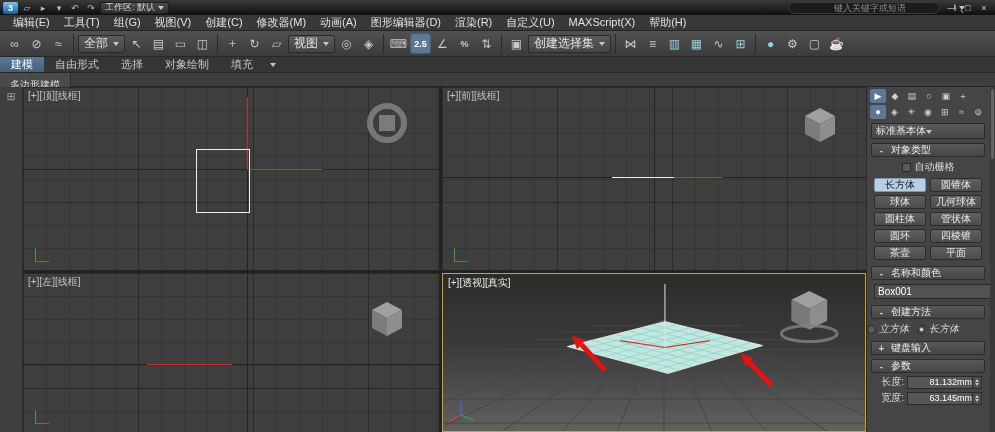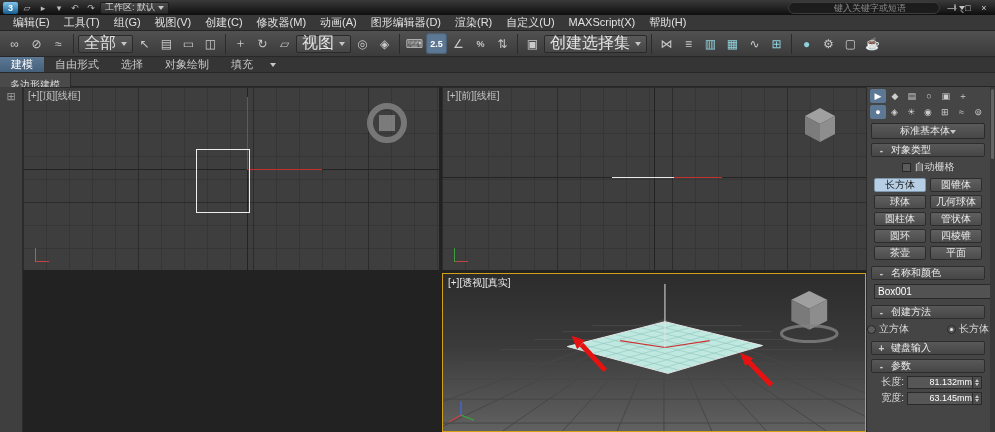--- a/index.html
+++ b/index.html
@@ -44,21 +44,21 @@
   .toolbar { height:26px; background:linear-gradient(#515151,#3b3b3b);
     border-bottom:1px solid #272727; display:flex; align-items:center; padding:0 4px; gap:1px; }
   .tbn { width:21px; height:21px; border-radius:2px; display:flex; align-items:center;
     justify-content:center; font-size:12px; color:#c9c9c9; }
   .tbn.small-txt { font-size:9px; font-weight:bold; }
   .tbn.active { background:#5d7894; color:#fff; box-shadow:inset 0 0 2px #222; }
   .tbn.teal { color:#8fd2de; }
   .sep { width:1px; height:20px; background:#2b2b2b; margin:0 3px; }
   .dd { height:18px; background:linear-gradient(#5a5a5a,#454545); border:1px solid #292929;
     border-radius:2px; display:flex; align-items:center; gap:5px; padding:0 5px;
-    font-size:16px; color:#e3e3e3; }
+    font-size:12px; color:#e3e3e3; }
   .arr { width:0; height:0; border:3px solid transparent; border-top:4px solid #c6c6c6; margin-top:4px; }
 
   
   .rtabs { height:16px; background:#353535; border-bottom:1px solid #282828;
     display:flex; align-items:stretch; font-size:11px; color:#c9c9c9; }
   .rtab { padding:0 11px; display:flex; align-items:center; }
   .rtab.active { background:linear-gradient(#5d7894,#44607b); color:#fff; }
   .rarrow { display:flex; align-items:center; padding:0 6px; }
   .ribbon2 { height:14px; background:#3e3e3e; border-bottom:1px solid #262626; display:flex; }
   .ptab { background:#4a4a4a; border-right:1px solid #2a2a2a; padding:12px 10px;
@@ -103,37 +103,37 @@
     position:relative; font-size:10px; padding-right:6px; }
   .cp-scroll { position:absolute; right:0; top:0; bottom:0; width:5px; background:#3a3a3a; }
   .cp-scroll i { position:absolute; top:2px; left:1px; width:3px; height:70px;
     background:#646464; border-radius:2px; }
   .cp-row { display:flex; align-items:center; padding:2px 3px 0; gap:1px; }
   .cpt { width:16px; height:14px; display:flex; align-items:center; justify-content:center;
     font-size:9px; color:#cdcdcd; border-radius:2px; }
   .cpt.active { background:#5d7894; color:#fff; }
   .cp-dd { margin:4px 4px 2px; height:16px; background:linear-gradient(#5a5a5a,#474747);
     border:1px solid #292929; border-radius:2px; display:flex; align-items:center;
-    justify-content:center; padding:0 4px; color:#e6e6e6; }
+    justify-content:flex-start; padding:0 4px; color:#e6e6e6; }
   .ro-head { margin:4px 4px 0; height:14px; background:linear-gradient(#585858,#464646);
     border:1px solid #2d2d2d; border-radius:2px; display:flex; align-items:center;
     gap:5px; padding:0 5px; color:#e9e9e9; }
   .ro-head .g { width:9px; text-align:center; color:#cfcfcf; font-weight:bold; }
   .agrow { display:flex; align-items:center; justify-content:center; gap:4px;
     padding:3px 0 1px; color:#dcdcdc; }
   .cb { width:9px; height:9px; background:#5b5b5b; border:1px solid #262626; }
   .obj-grid { display:grid; grid-template-columns:1fr 1fr; gap:3px 4px; padding:3px 7px 2px; }
   .obtn { height:14px; background:linear-gradient(#606060,#4c4c4c); border:1px solid #2c2c2c;
     border-radius:2px; color:#e8e8e8; display:flex; align-items:center; justify-content:center;
     font-size:10px; }
   .obtn.active { background:#b7cfe4; color:#151515; border-color:#7e98af; }
   .name-row { display:flex; gap:4px; padding:4px 7px 2px; align-items:center; }
   .name-input { flex:1; height:15px; background:#525252; border:1px solid #292929;
     color:#fff; font-size:10px; font-family:inherit; padding:0 3px; outline:0; }
-  .radio-row { display:flex; justify-content:space-between; gap:8px; padding:3px 0 1px; color:#dcdcdc; }
+  .radio-row { display:flex; justify-content:flex-start; gap:8px; padding:3px 0 1px; color:#dcdcdc;font-style:italic; }
   .radio-row label { display:flex; align-items:center; gap:3px; }
   .rad { width:9px; height:9px; border:1px solid #262626; border-radius:50%; background:#5b5b5b;
     position:relative; }
   .rad.checked::after { content:""; position:absolute; inset:2px; background:#e8e8e8; border-radius:50%; }
   .param-row { display:flex; align-items:center; gap:3px; padding:2px 7px 0; color:#dcdcdc; }
   .p-label { width:30px; text-align:right; }
   .p-field { flex:1; height:13px; background:#565656; border:1px solid #2a2a2a;
     color:#fff; display:flex; align-items:center; justify-content:flex-end;
     padding:0 0 0 3px; font-size:9px; }
   .spin { display:flex; flex-direction:column; justify-content:center; gap:1px;
@@ -283,20 +283,35 @@
           <polygon points="1,9 16,17 16,35 1,27" fill="#878787"></polygon>
           <polygon points="31,9 16,17 16,35 31,27" fill="#9d9d9d"></polygon>
         </svg>
         <span class="vp-label">[+][前][线框]</span>
         <div class="tripod">
             <i class="axr"></i>
             <i class="axg"></i>
           </div>
       </div>
 
+      <div class="vp" id="vp-left">
+        <div class="axis-v" style="left:224px"></div>
+        <div class="axis-h" style="top:91px"></div>
+        <div class="redline" style="left:124px;top:91px;width:85px;height:1px"></div>
+        <svg class="vcube" style="right:36px;top:28px" width="32" height="36" viewBox="0 0 32 36">
+          <polygon points="1,9 16,1 31,9 16,17" fill="#b2b2b2"></polygon>
+          <polygon points="1,9 16,17 16,35 1,27" fill="#878787"></polygon>
+          <polygon points="31,9 16,17 16,35 31,27" fill="#9d9d9d"></polygon>
+        </svg>
+        <span class="vp-label">[+][左][线框]</span>
+        <div class="tripod">
+            <i class="axr"></i>
+            <i class="axg"></i>
+          </div>
+      </div>
 
       <div class="vp" id="vp-persp">
         <svg class="psvg" viewBox="0 0 424 158" preserveAspectRatio="none">
           <defs>
             <linearGradient id="pg" x1="0" y1="0" x2="0" y2="1">
               <stop offset="0" stop-color="#2c2c2c"></stop>
               <stop offset="0.45" stop-color="#3a3a3a"></stop>
               <stop offset="1" stop-color="#616161"></stop>
             </linearGradient>
           </defs>

